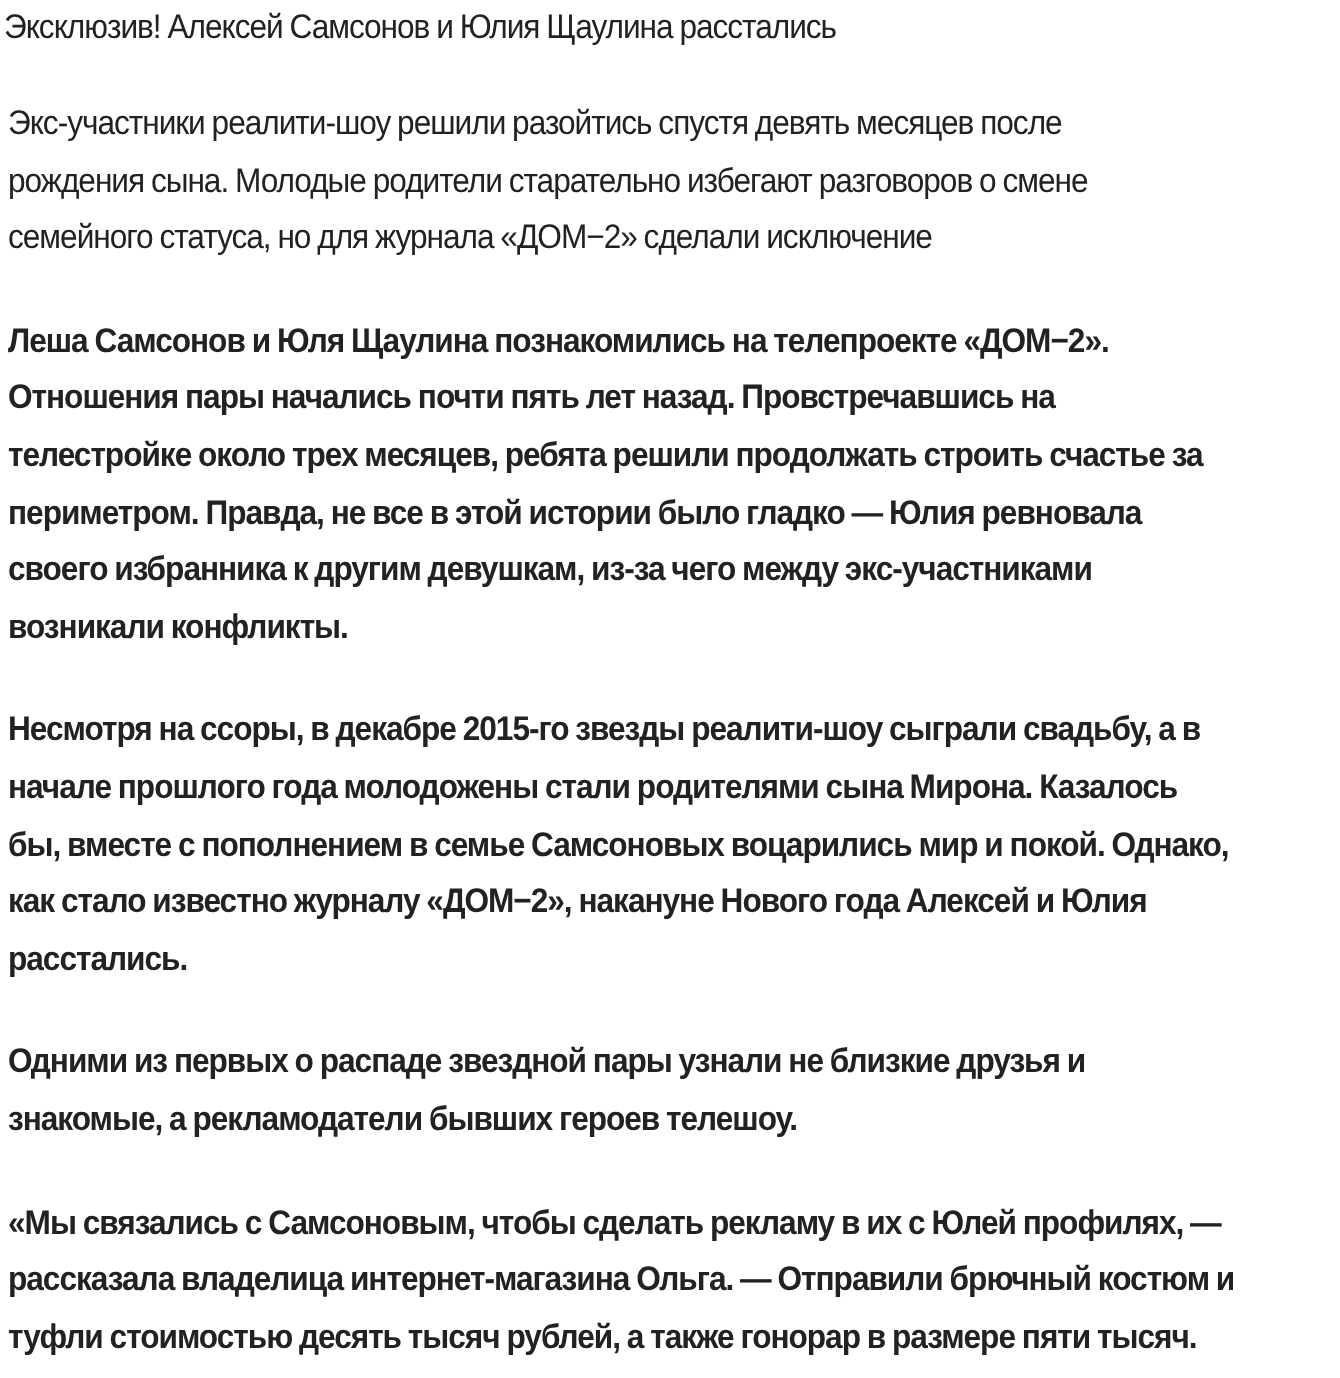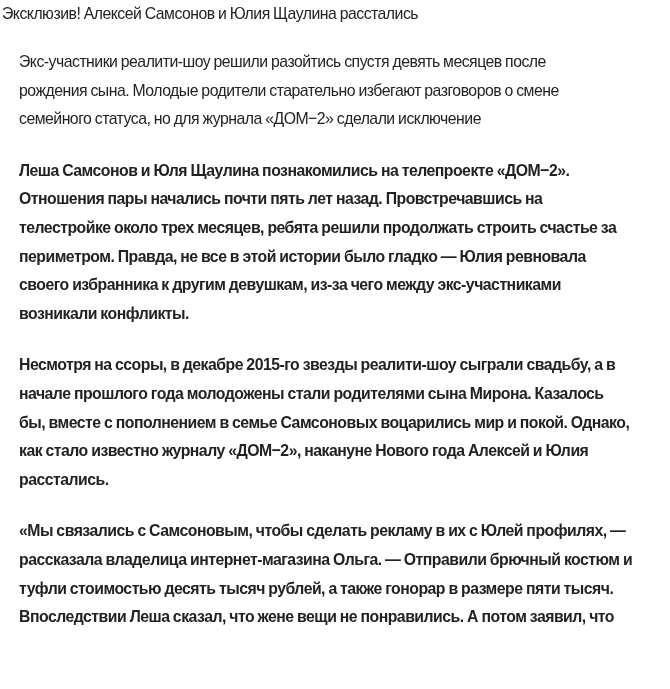--- a/index.html
+++ b/index.html
@@ -8,21 +8,21 @@
     position:relative;
     padding: 0 0 0 2px;
     color:#222222;
     font-family: "Liberation Sans", sans-serif;
     font-size:17px;
     line-height:28.6px;
     letter-spacing:-0.55px;
     word-spacing:-0.5px;
   }
   .title { margin:0; padding-top:0px; font-weight:normal; font-size:17px; line-height:28px; }
-  p { margin:17px; }
+  p { margin:2px; }
   .p1 { margin-top:20px; }
   .gap { margin-top:23px;font-weight:bold; }
   .line { display:block; white-space:nowrap; transform-origin:left center; transform:scaleX(0.93); }
 </style>
 </head>
 <body>
 
 <div class="article">
   <h1 class="title line">Эксклюзив! Алексей Самсонов и Юлия Щаулина расстались</h1>
 
@@ -42,20 +42,24 @@
   </p>
 
   <p class="gap">
     <span class="line">Несмотря на ссоры, в декабре 2015-го звезды реалити-шоу сыграли свадьбу, а в</span>
     <span class="line">начале прошлого года молодожены стали родителями сына Мирона. Казалось</span>
     <span class="line">бы, вместе с пополнением в семье Самсоновых воцарились мир и покой. Однако,</span>
     <span class="line">как стало известно журналу «ДОМ−2», накануне Нового года Алексей и Юлия</span>
     <span class="line">расстались.</span>
   </p>
 
+  <p class="gap">
+    <span class="line">Одними из первых о распаде звездной пары узнали не близкие друзья и</span>
+    <span class="line">знакомые, а рекламодатели бывших героев телешоу.</span>
+  </p>
 
   <p class="gap">
     <span class="line">«Мы связались с Самсоновым, чтобы сделать рекламу в их с Юлей профилях, —</span>
     <span class="line">рассказала владелица интернет-магазина Ольга. — Отправили брючный костюм и</span>
     <span class="line">туфли стоимостью десять тысяч рублей, а также гонорар в размере пяти тысяч.</span>
     <span class="line">Впоследствии Леша сказал, что жене вещи не понравились. А потом заявил, что</span>
 
   </p>
 </div>
 

